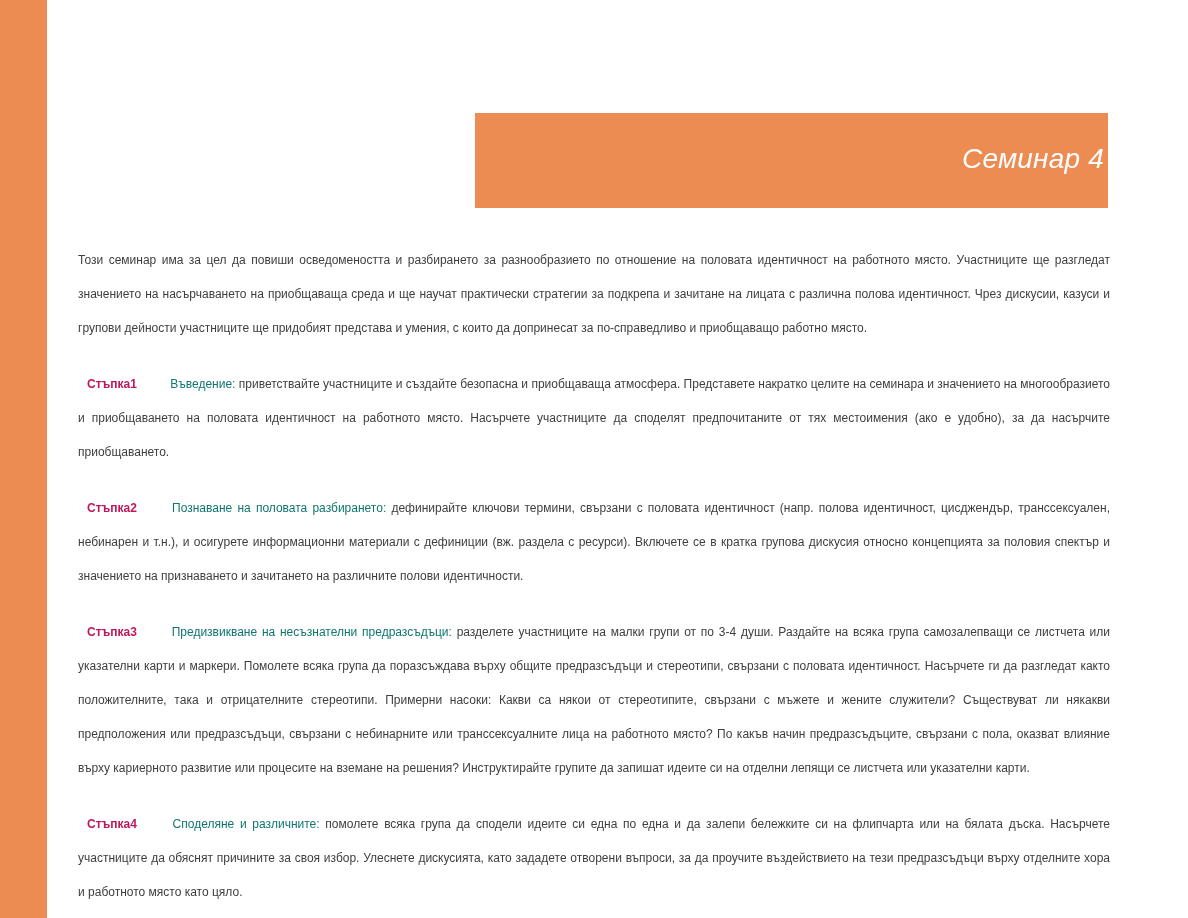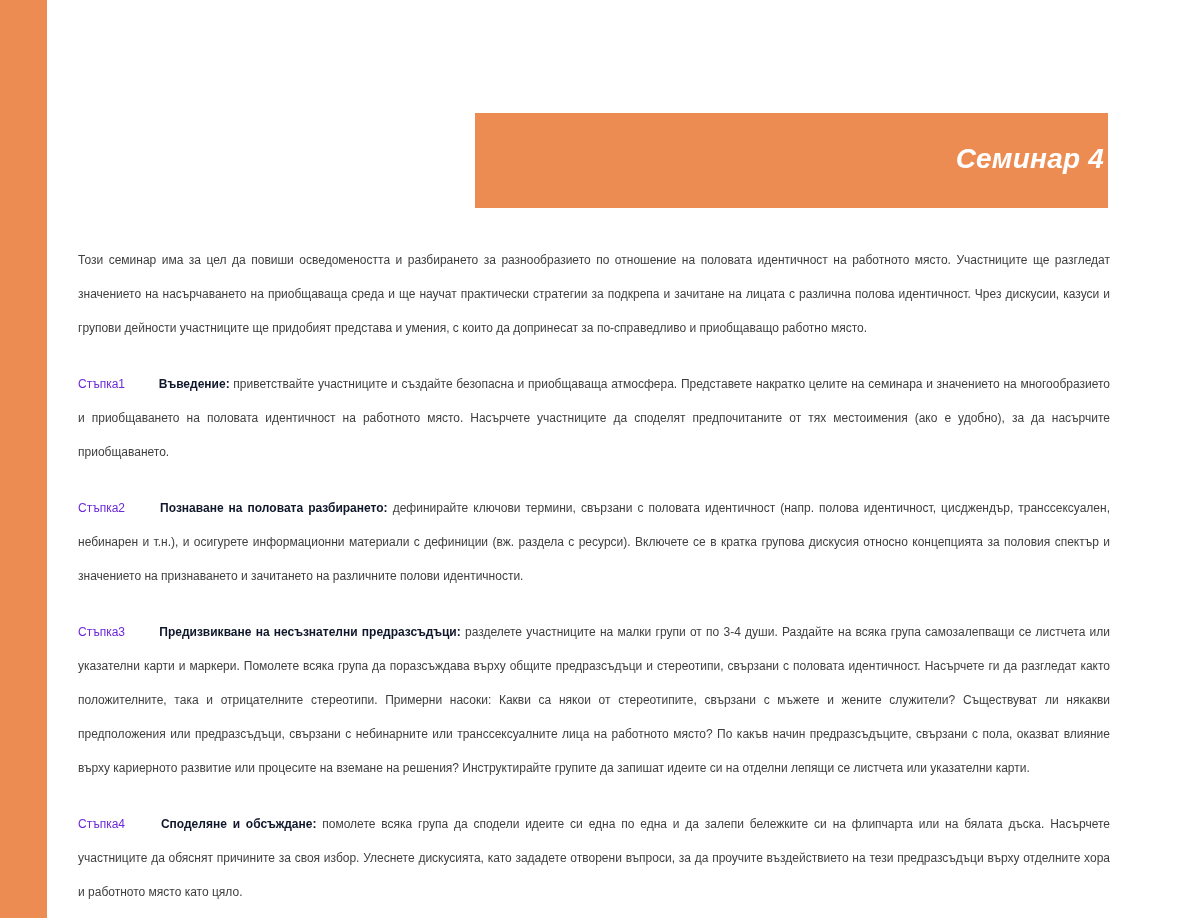--- a/index.html
+++ b/index.html
@@ -30,46 +30,47 @@
     display: flex;
     flex-direction: column;
     align-items: flex-end;
     justify-content: center;
     gap: 10px;
     padding: 6px 4px 8px 10px;
   }
   .banner-line {
     color: #ffffff;
     font-size: 28px;
-    font-weight: bold;
+    font-weight: normal;
     font-style: italic;
     white-space: nowrap;
     line-height: 1.1;
     letter-spacing: 0.2px;
   }
   
   .content {
     position: absolute;
     left: 78px; top: 243px;
     width: 1032px;
   }
   .content p {
     font-size: 12px;
     line-height: 34px;
     color: #3e3e3e;
     text-align: justify;
     margin-bottom: 22px;
   }
   .step-label {
-    color: #6d28d9;
-    font-weight: normal;
+    color: #be185d;
+    font-weight: bold;
+    margin-left: 9px;
   }
   .step-title {
-    color: #0f172a;
-    font-weight: bold;
+    color: #0f766e;
+    font-weight: normal;
     padding-left: 30px;
   }
 </style>
 </head>
 <body>
 
 <div class="page">
 
   <div class="side-bar"></div>
 
@@ -94,18 +95,18 @@
     </p>
 
     <p class="step">
       <span class="step-label">Стъпка3</span>
       <span class="step-title">Предизвикване на несъзнателни предразсъдъци:</span>
       <span class="step-body">разделете участниците на малки групи от по 3-4 души. Раздайте на всяка група самозалепващи се листчета или указателни карти и маркери. Помолете всяка група да поразсъждава върху общите предразсъдъци и стереотипи, свързани с половата идентичност. Насърчете ги да разгледат както положителните, така и отрицателните стереотипи. Примерни насоки: Какви са някои от стереотипите, свързани с мъжете и жените служители? Съществуват ли някакви предположения или предразсъдъци, свързани с небинарните или транссексуалните лица на работното място? По какъв начин предразсъдъците, свързани с пола, оказват влияние върху кариерното развитие или процесите на вземане на решения? Инструктирайте групите да запишат идеите си на отделни лепящи се листчета или указателни карти.</span>
     </p>
 
     <p class="step">
       <span class="step-label">Стъпка4</span>
-      <span class="step-title">Споделяне и обсъждане:</span>
+      <span class="step-title">Споделяне и различните:</span>
       <span class="step-body">помолете всяка група да сподели идеите си една по една и да залепи бележките си на флипчарта или на бялата дъска. Насърчете участниците да обяснят причините за своя избор. Улеснете дискусията, като зададете отворени въпроси, за да проучите въздействието на тези предразсъдъци върху отделните хора и работното място като цяло.</span>
     </p>
 
   </div>
 </div>
 
 </body></html>

